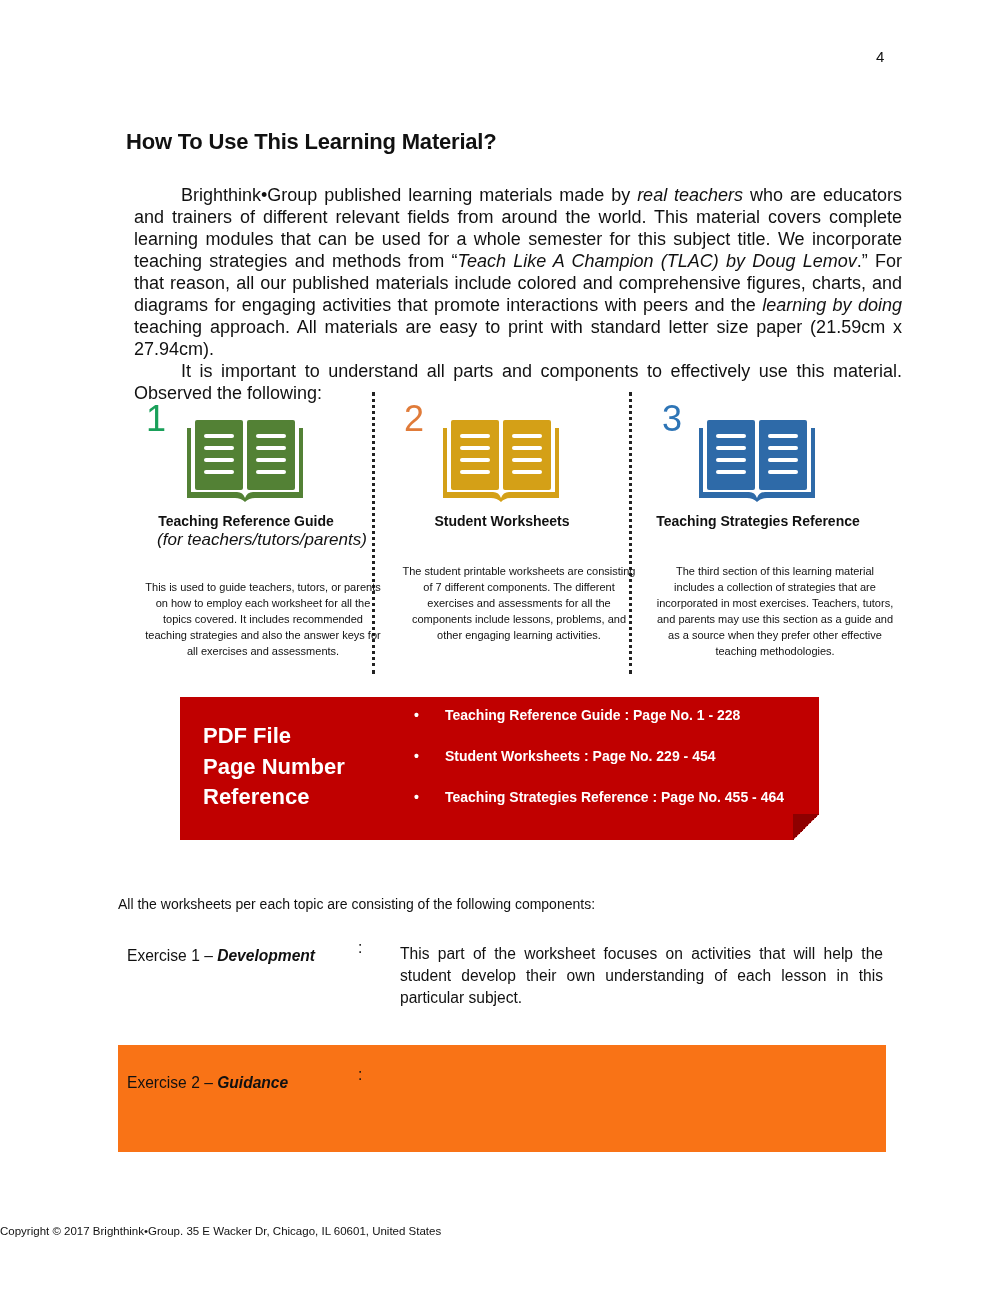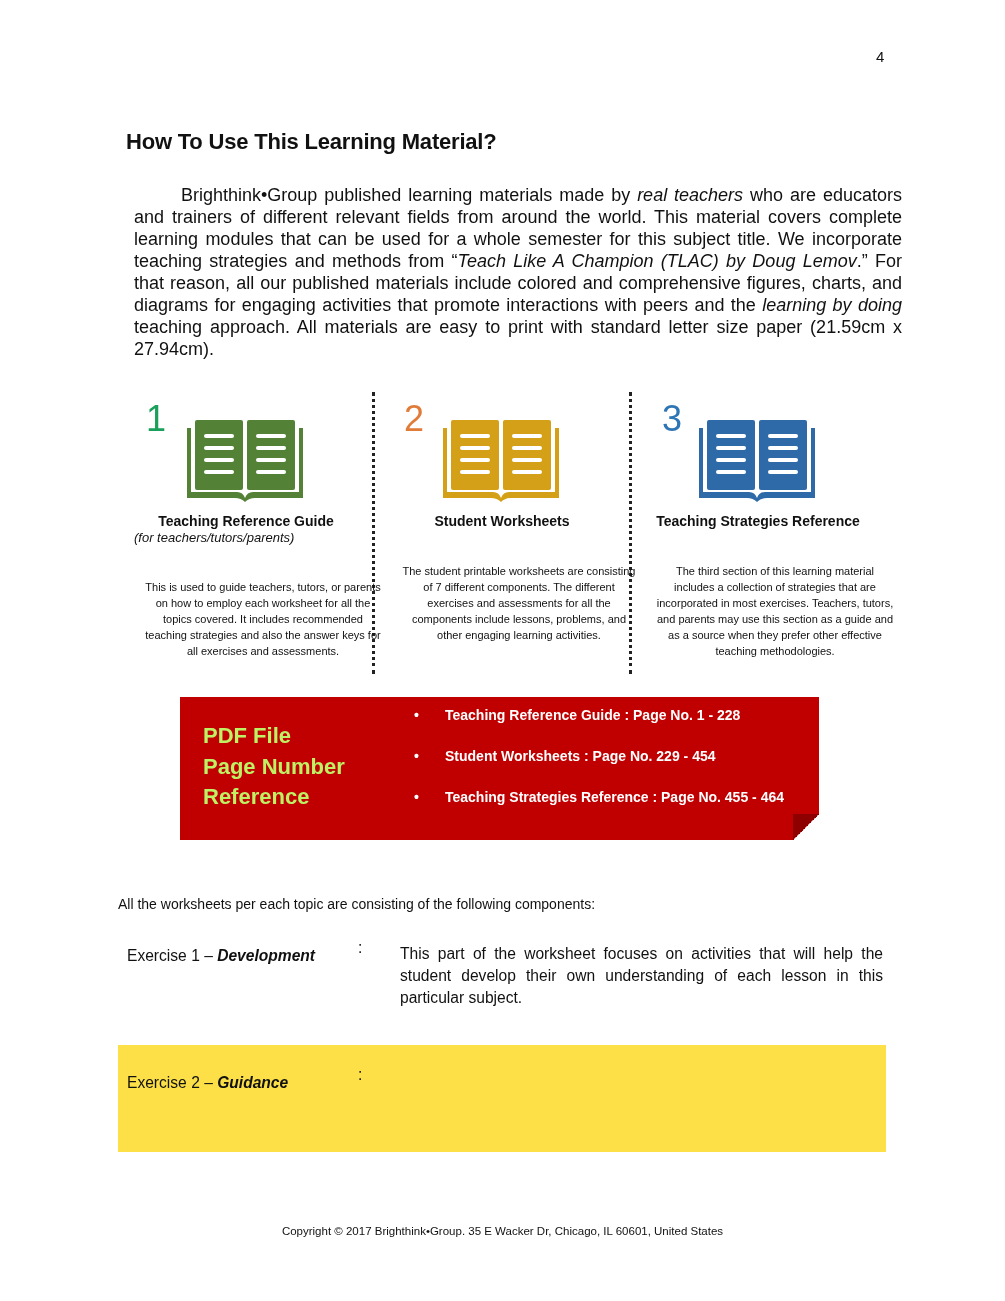--- a/index.html
+++ b/index.html
@@ -17,56 +17,57 @@
     .col-3 { left: 520px; width: 240px; }
     .divider { position: absolute; top: 0; width: 0; height: 282px; border-left: 3px dotted #222; }
     .div-1 { left: 254px; }
     .div-2 { left: 511px; }
     .num { position: absolute; top: 6px; font-size: 36px; }
     .col-1 .num { left: 20px; color: #1aa05a; }
     .col-2 .num { left: 22px; color: #e07b39; }
     .col-3 .num { left: 24px; color: #2e75b6; }
     .book { position: absolute; top: 24px; left: 60px; width: 118px; height: 86px; }
     .col-head { position: absolute; top: 121px; left: 0; width: 240px; text-align: center; font-size: 14px; font-weight: bold; }
-    .col-sub { position: absolute; top: 138px; left: 8px; width: 240px; font-size: 13px; font-style: italic; }
+    .col-sub { position: absolute; top: 138px; left: 16px; width: 240px; text-align: center; font-size: 17px; font-style: italic; }
     .col-desc { position: absolute; left: 0; width: 240px; text-align: center; font-size: 11px; line-height: 16px; margin: 17px; }
     .col-1 .col-desc { top: 170px; }
     .col-2 .col-desc, .col-3 .col-desc { top: 154px; }
 
     .banner { position: absolute; top: 697px; left: 180px; width: 639px; height: 143px; background: #c00000; }
     .banner-fold { position: absolute; right: 0; bottom: 0; width: 0; height: 0; border-style: solid; border-width: 0 0 26px 26px; border-color: transparent transparent #ffffff transparent; }
     .banner-curl { position: absolute; right: 0; bottom: 0; width: 26px; height: 26px; background: linear-gradient(135deg, transparent 50%, #8e0000 50%); transform: rotate(180deg); }
-    .banner-title { position: absolute; top: 24px; left: 23px; color: #bef264; font-size: 22px; font-weight: bold; line-height: 30.5px; }
+    .banner-title { position: absolute; top: 24px; left: 23px; color: #ffffff; font-size: 22px; font-weight: bold; line-height: 30.5px; }
     .banner-title div { white-space: nowrap; }
     .banner-list { position: absolute; top: 8px; left: 234px; margin: 0; padding: 0; list-style: none; }
     .banner-list li { color: #fff; font-size: 14px; font-weight: bold; height: 41px; line-height: 20px; position: relative; padding-left: 31px; white-space: nowrap; }
     .banner-list li .bullet { position: absolute; left: 0; top: 0; }
 
     .components-intro { position: absolute; top: 896px; left: 118px; font-size: 14px; }
     .ex-row { position: absolute; left: 118px; width: 768px; font-size: 15.6px; line-height: 22px; }
     .ex-row-1 { top: 926px; height: 110px; }
-    .ex-row-2 { top: 1045px; height: 107px; background: #fde047; }
+    .ex-row-2 { top: 1045px; height: 107px; background: #f97316; }
     .ex-label { position: absolute; left: 9px; white-space: nowrap; margin-top: 8px; }
     .ex-label b { font-style: italic; }
     .ex-colon { position: absolute; left: 240px; }
     .ex-desc { position: absolute; left: 276px; width: 483px; text-align: justify; margin: 6px; }
     .ex-row-1 .ex-label, .ex-row-1 .ex-colon, .ex-row-1 .ex-desc { top: 11px; }
     .ex-row-2 .ex-label, .ex-row-2 .ex-colon, .ex-row-2 .ex-desc { top: 19px; }
 
-    .footer { position: absolute; top: 1225px; left: 0; width: 1005px; text-align: center; font-size: 11.5px; }
+    .footer { position: absolute; top: 1225px; left: 0; width: 1005px; text-align: left; font-size: 11.5px; }
   </style>
 </head>
 <body>
 
 <div class="page-number">4</div>
 
 <h1 class="title">How To Use This Learning Material?</h1>
 
 <div class="intro">
   <p><span>Brighthink•Group published learning materials made by </span><em>real teachers</em><span> who are educators and trainers of different relevant fields from around the world. This material covers complete learning modules that can be used for a whole semester for this subject title. We incorporate teaching strategies and methods from “</span><em>Teach Like A Champion (TLAC) by Doug Lemov</em><span>.” For that reason, all our published materials include colored and comprehensive figures, charts, and diagrams for engaging activities that promote interactions with peers and the </span><em>learning by doing</em><span> teaching approach. All materials are easy to print with standard letter size paper (21.59cm x 27.94cm).</span></p>
+  <p>It is important to understand all parts and components to effectively use this material. Observed the following:</p>
 </div>
 
 <div class="columns">
   <div class="divider div-1"></div>
   <div class="divider div-2"></div>
 
   <div class="col col-1">
     <div class="num">1</div>
     <svg class="book" viewBox="0 0 118 86">
       <g fill="#538135">

